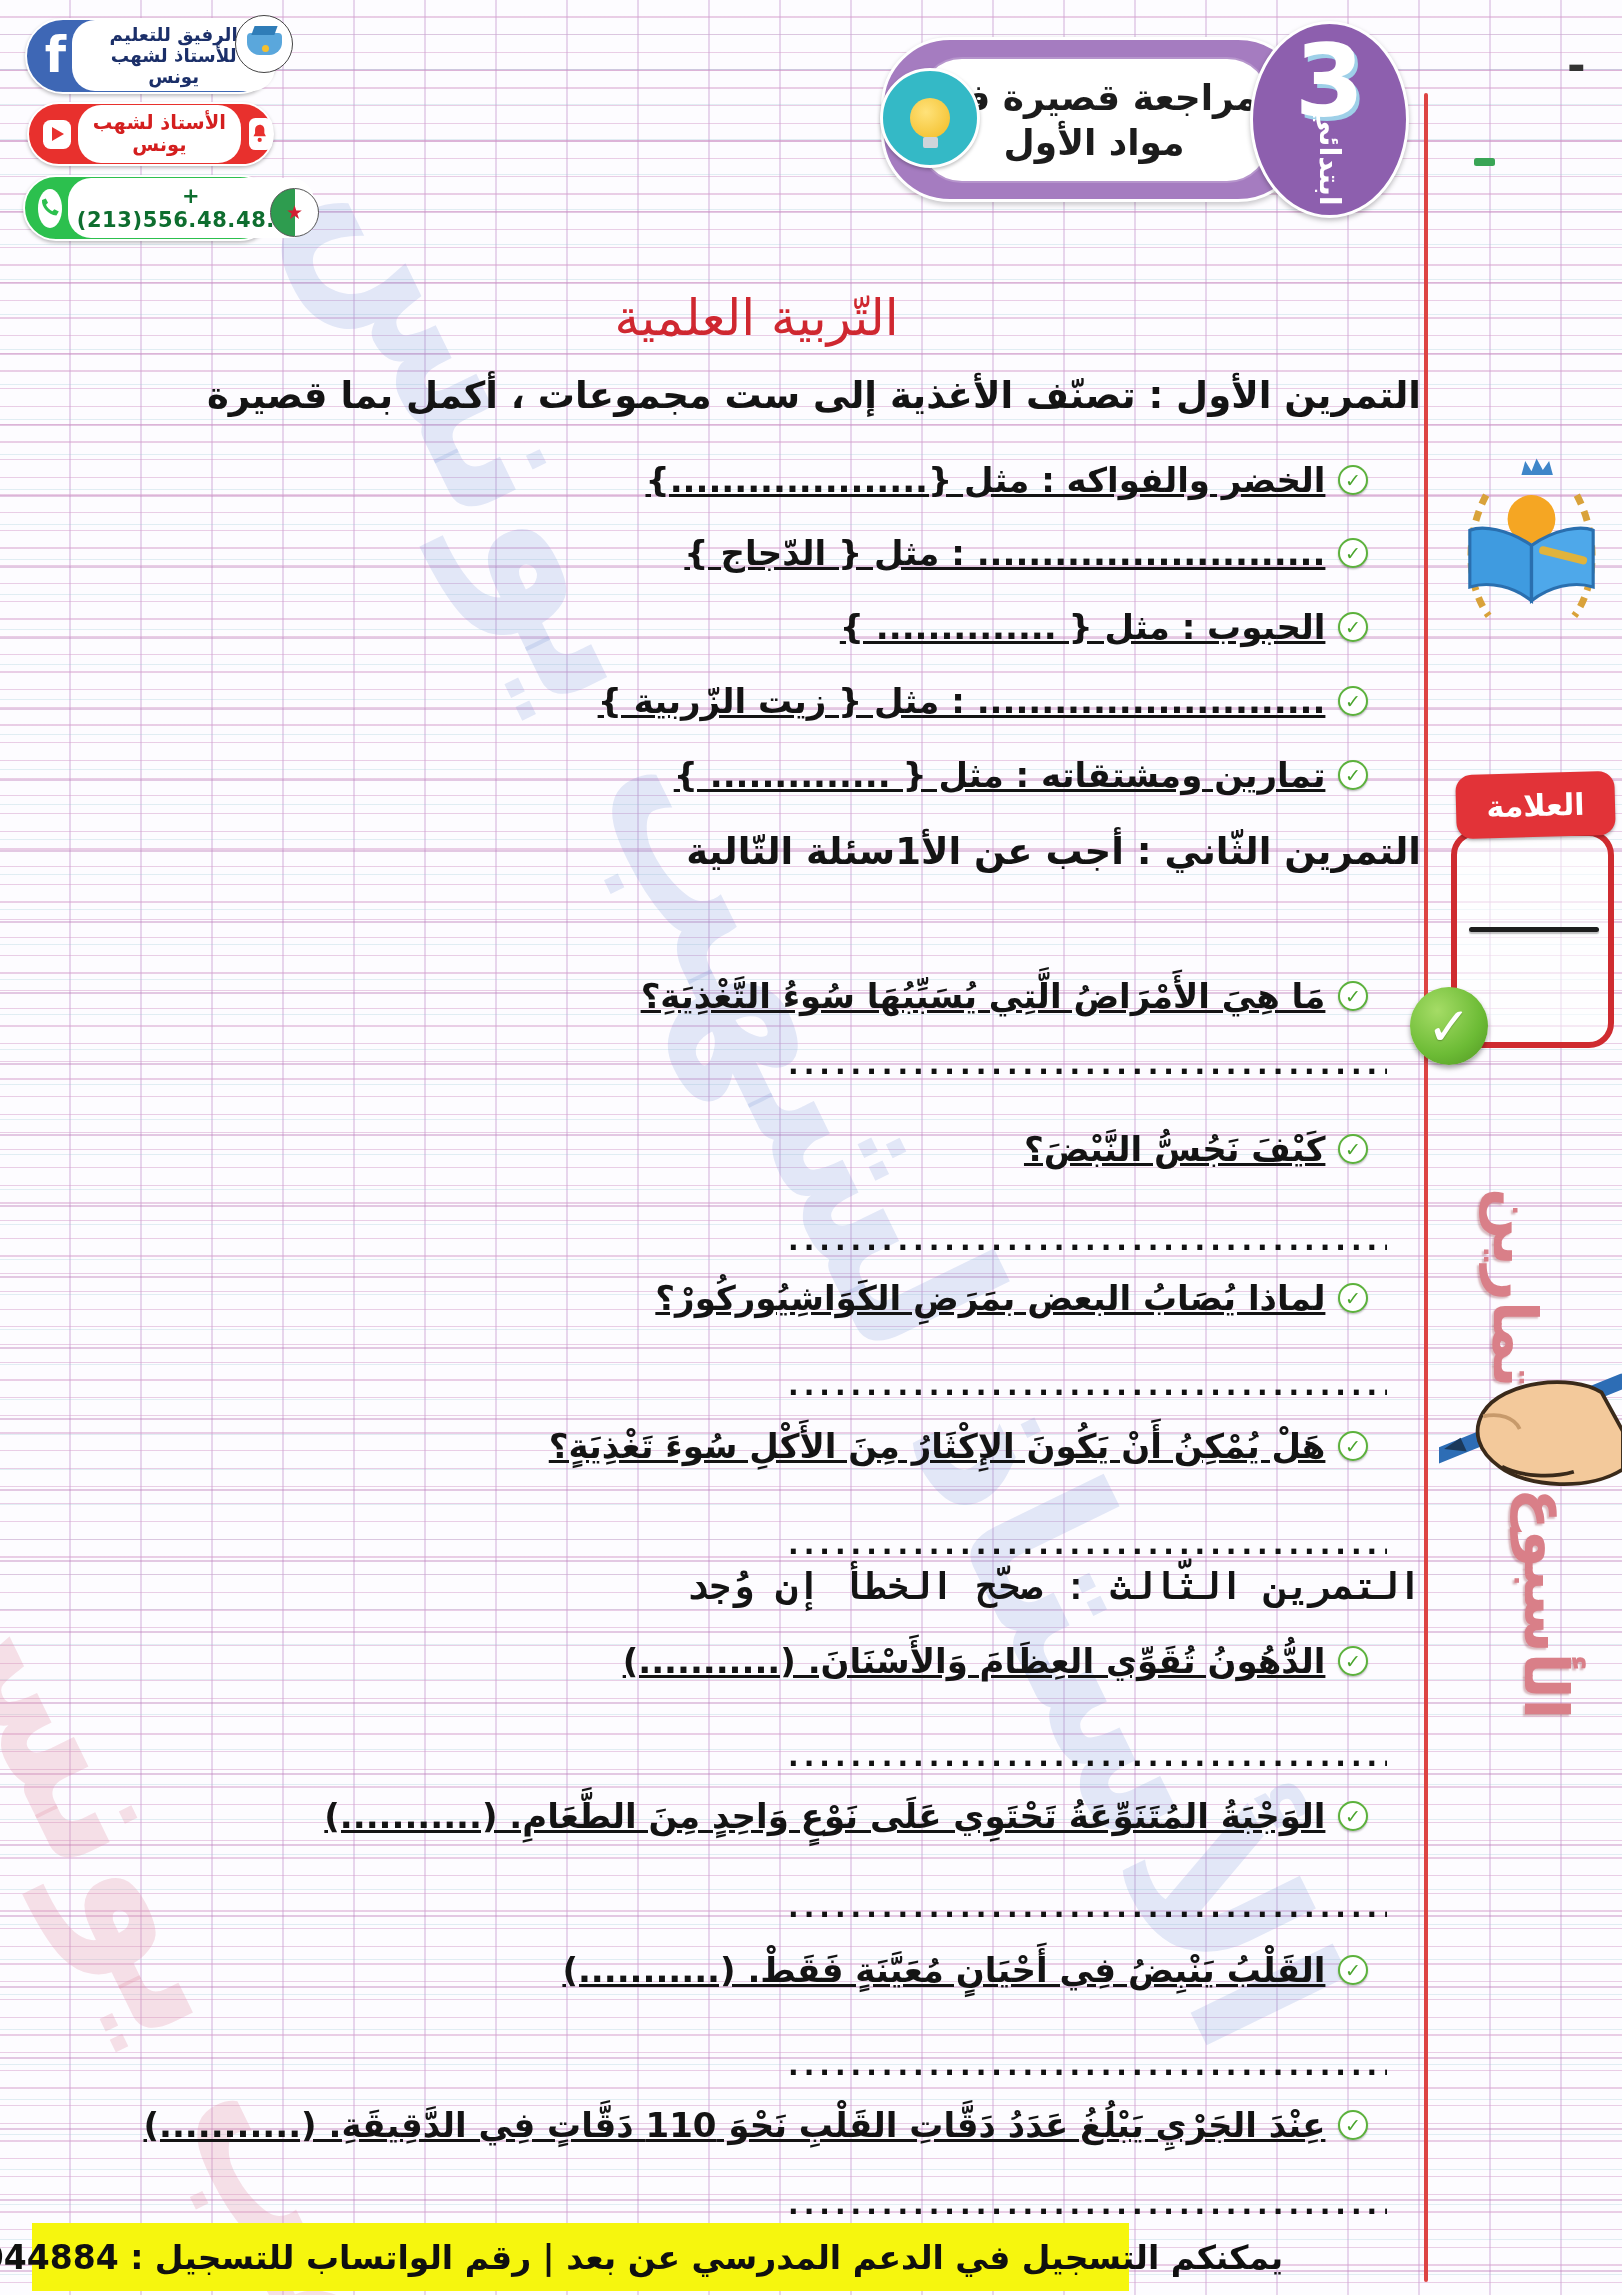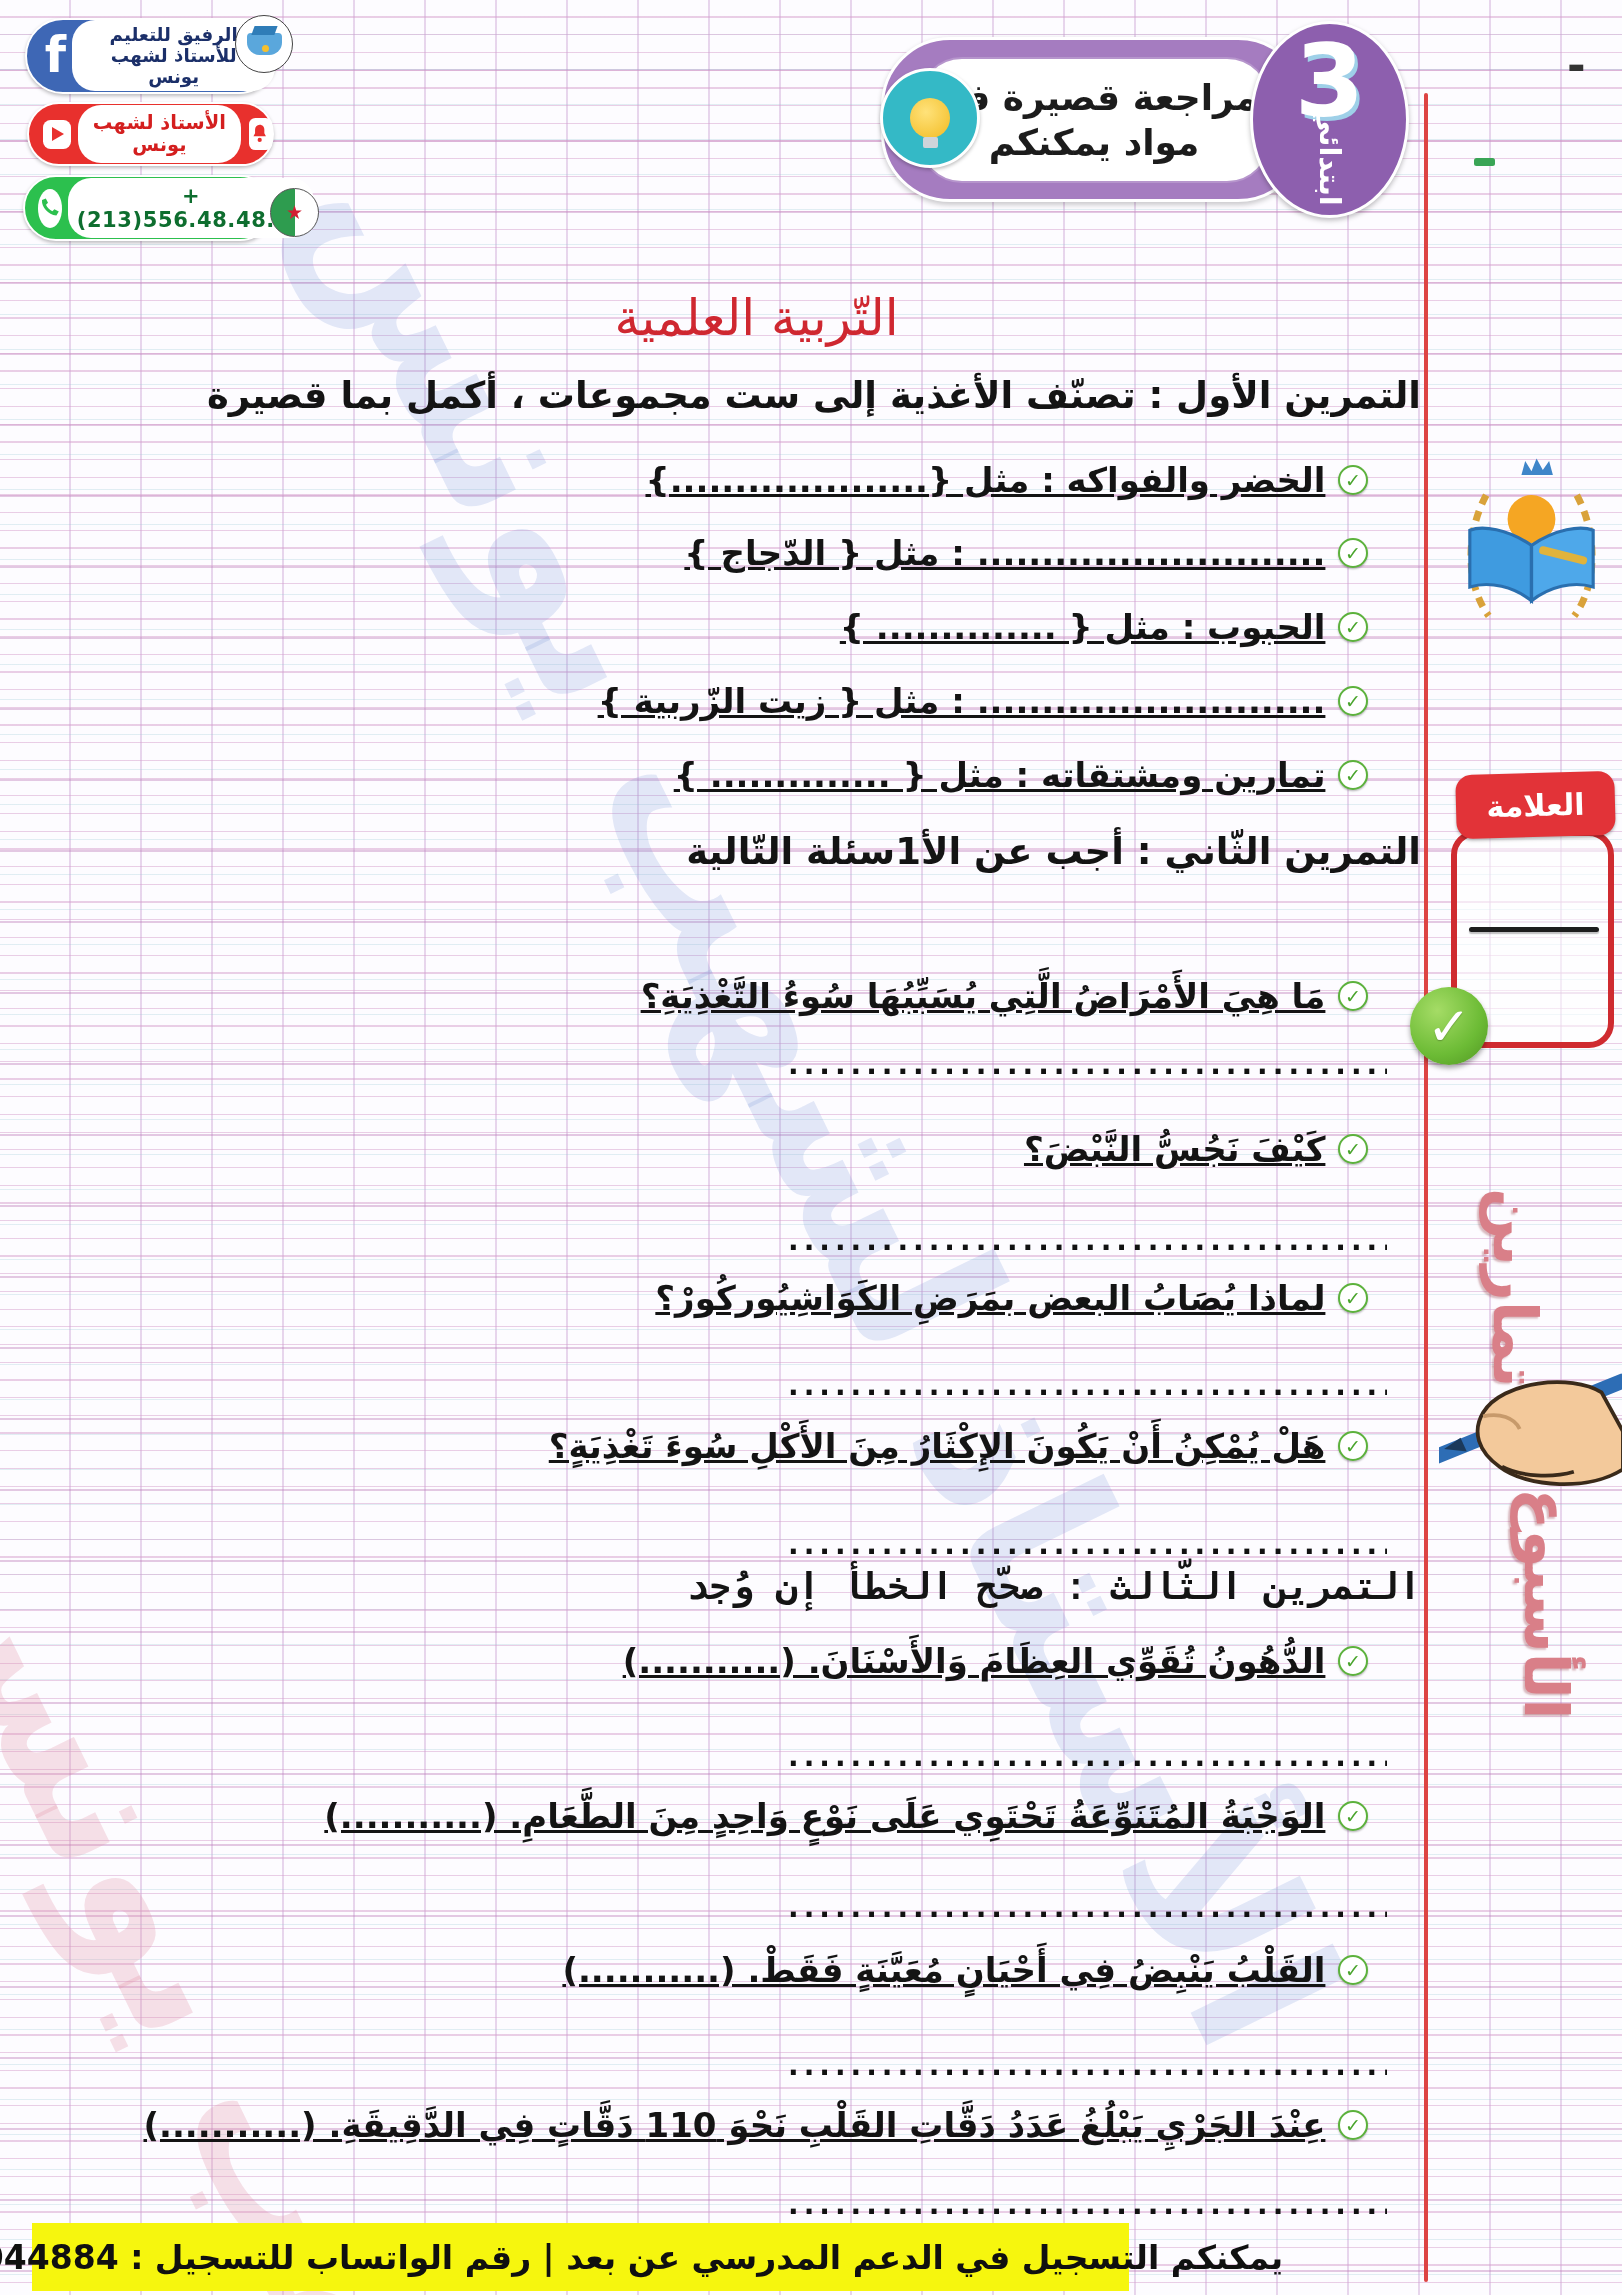--- a/index.html
+++ b/index.html
@@ -127,21 +127,21 @@
     </span>
     <span class="pill-inner wa-inner" dir="ltr">+(213)556.48.48.84</span>
   </div>
   <div class="abs flag-circle">
     <span class="flag-star">★</span>
   </div>
 
   <div class="abs review-badge">
     <div class="review-inner rtl">
       <span class="review-text">مراجعة قصيرة في</span>
-      <span class="review-text">مواد يمكنكم</span>
+      <span class="review-text">مواد الأول</span>
     </div>
   </div>
   <div class="abs bulb-circle">
       <div class="bulb"></div>
     </div>
   <div class="abs grade-ellipse">
     <span class="grade-num">3</span>
     <span class="grade-level">ابتدائي</span>
   </div>
 

